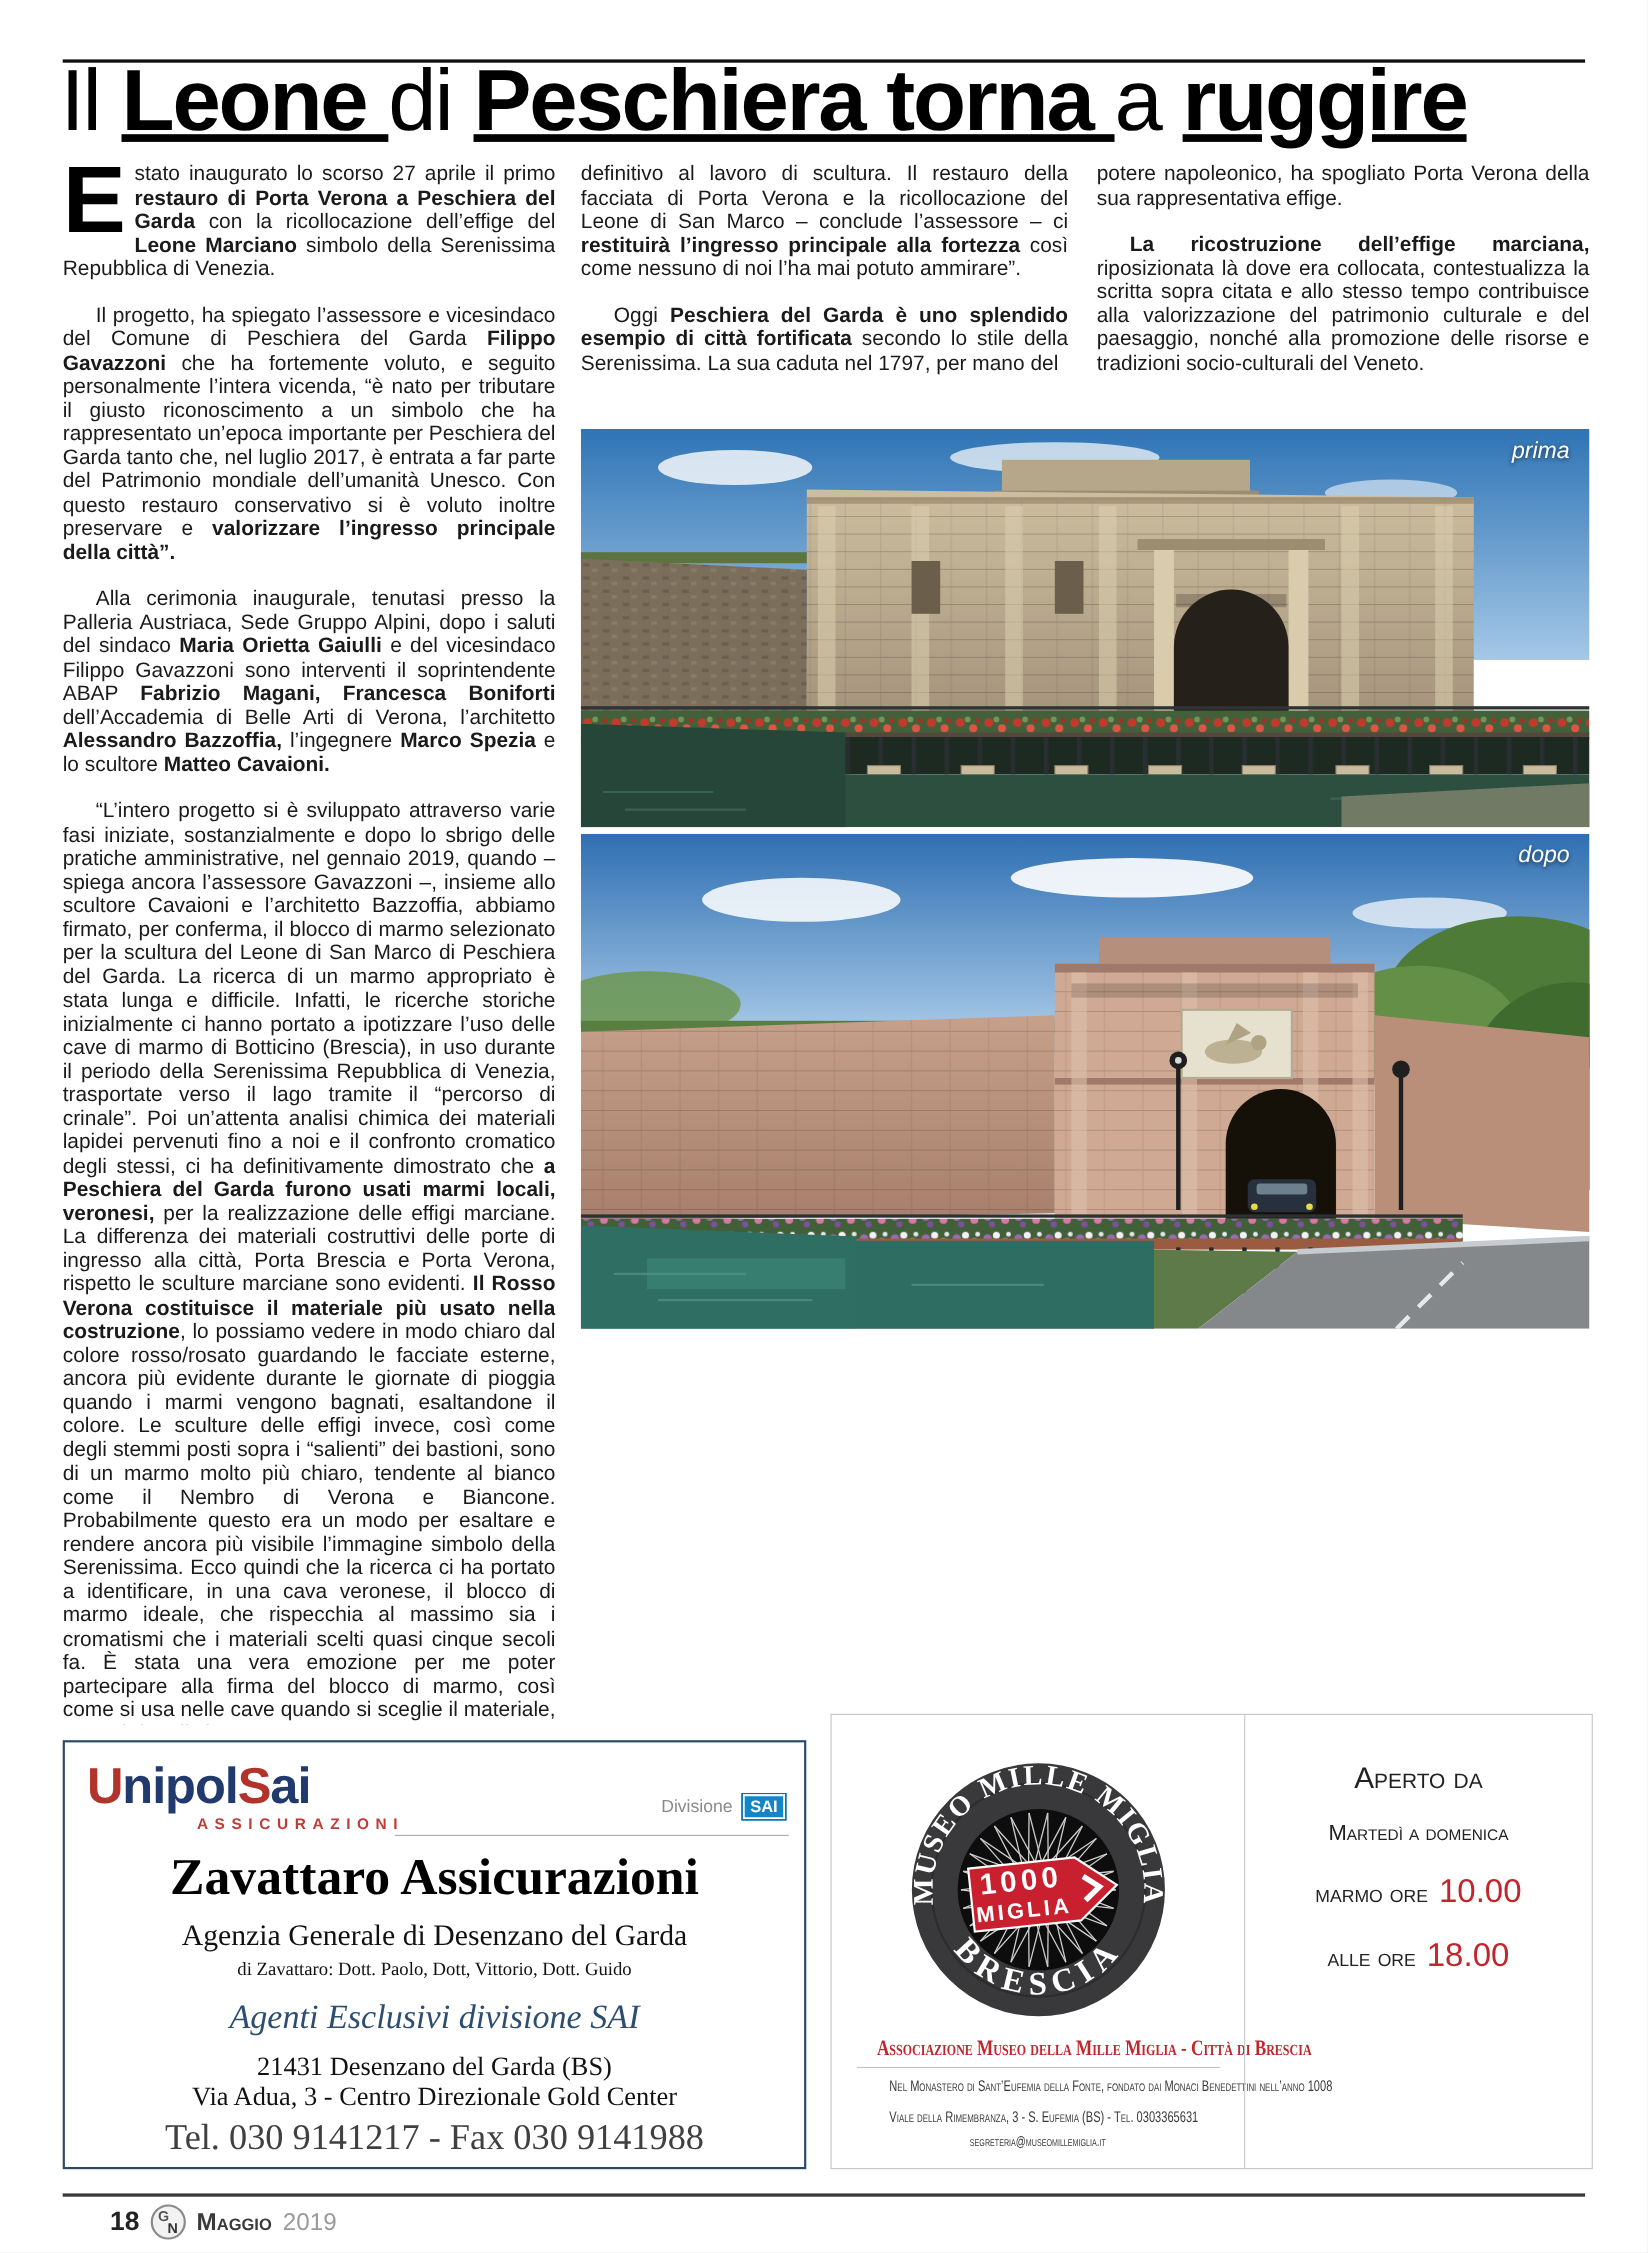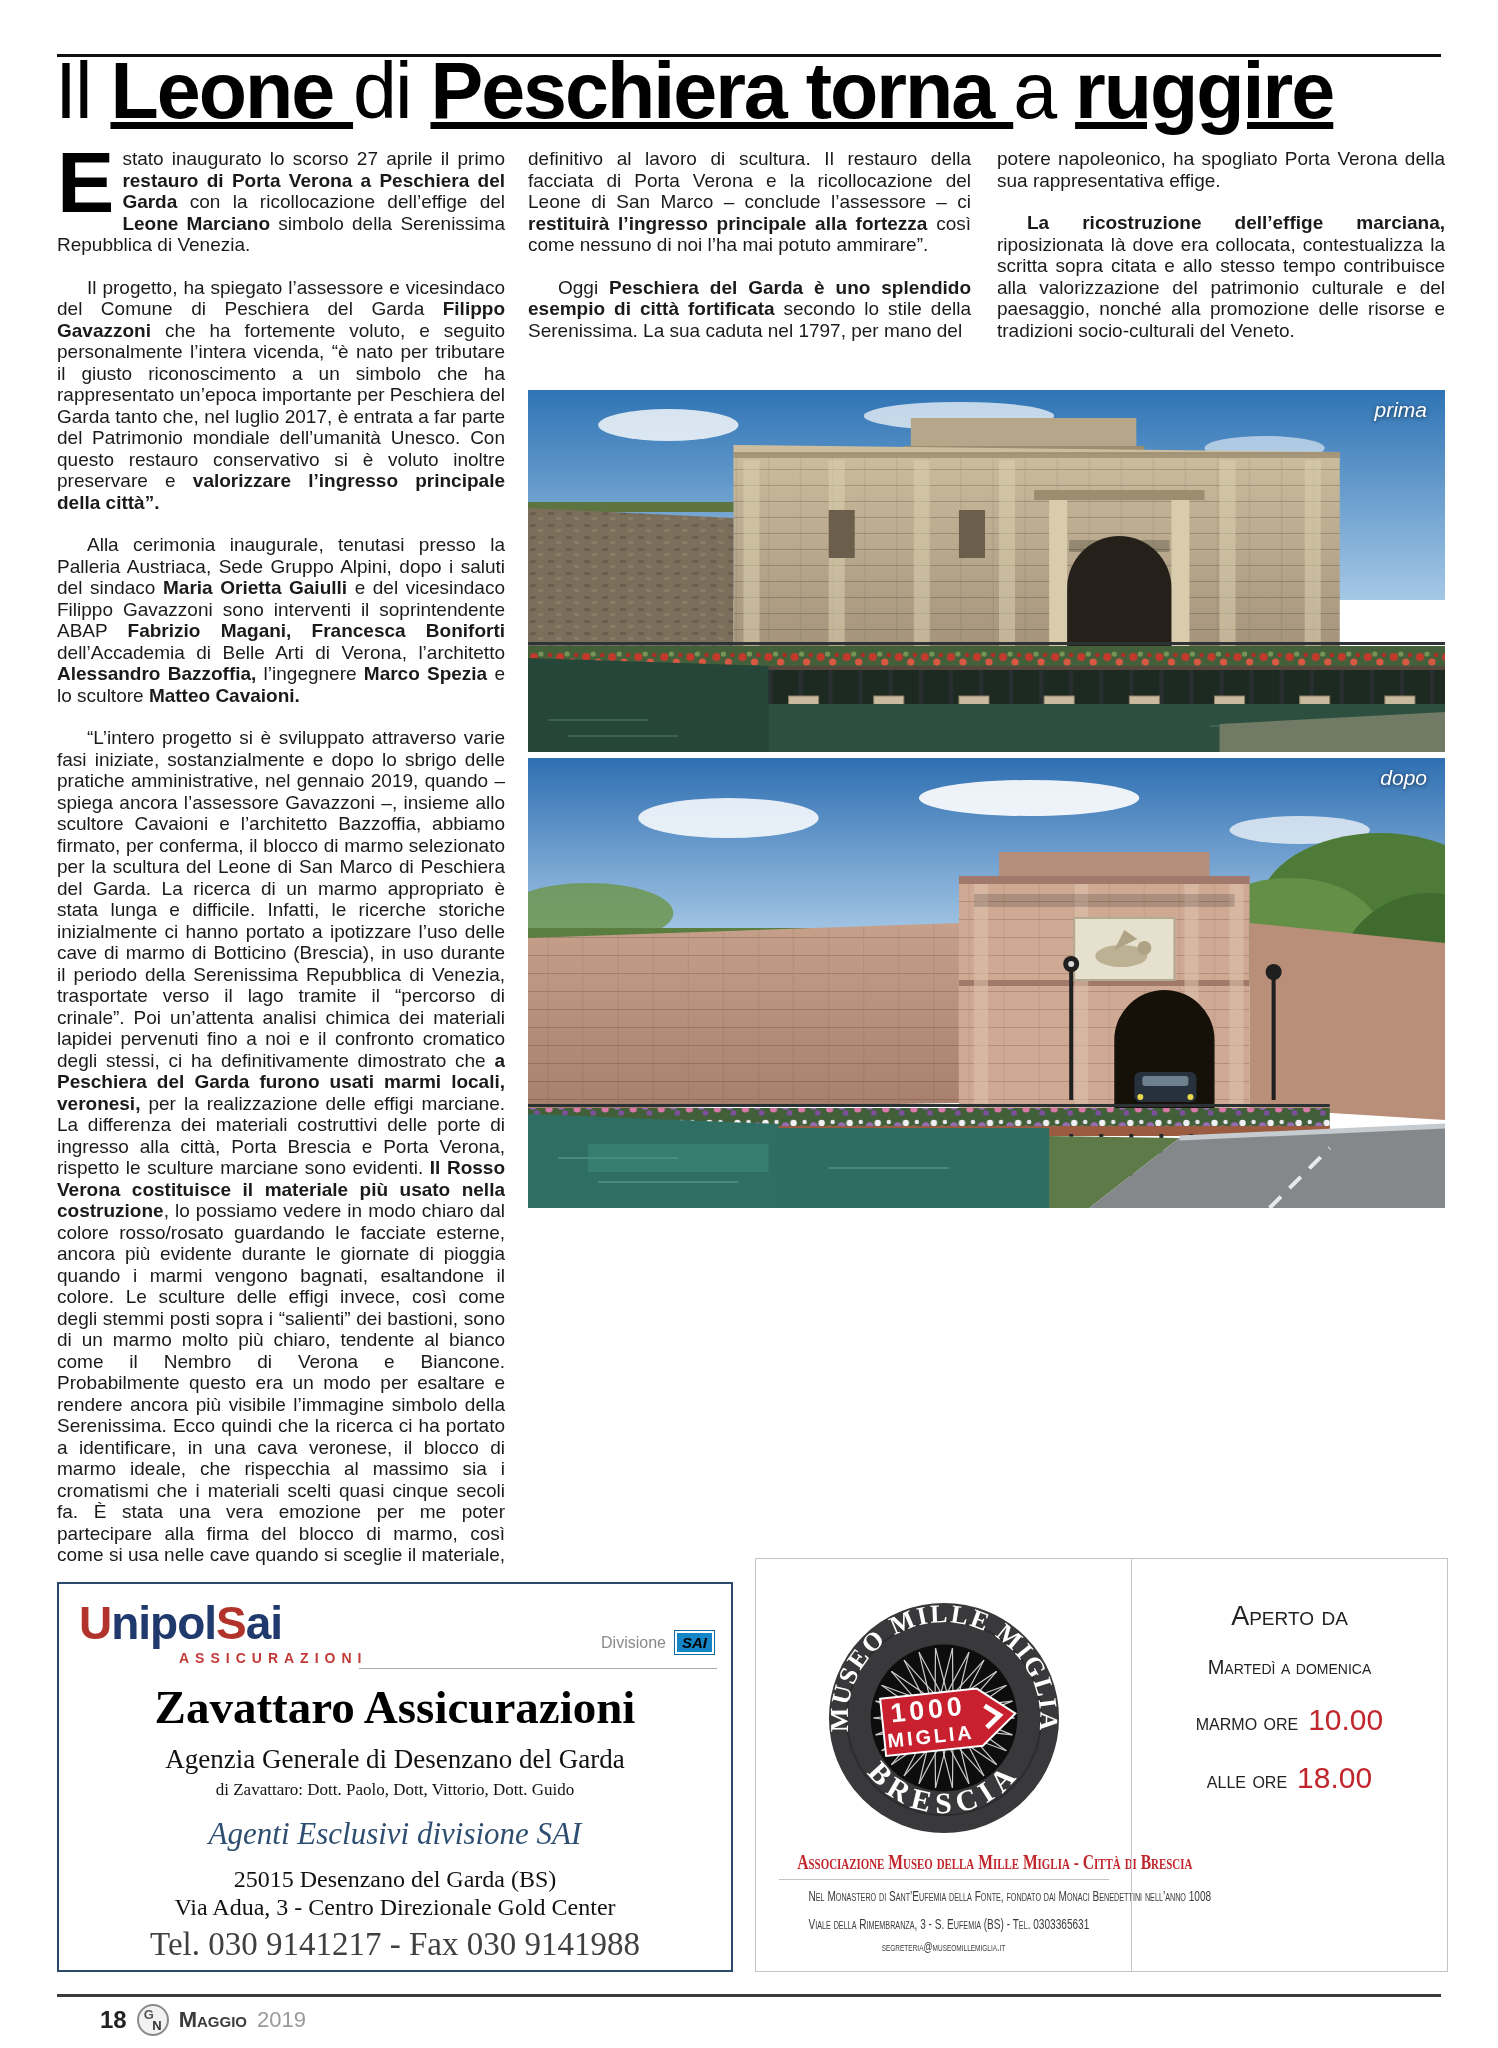--- a/index.html
+++ b/index.html
@@ -28,21 +28,21 @@
   
   .ad-left{position:absolute;left:57px;top:1582px;width:676px;height:390px;border:2px solid #2b4a6b;
         box-sizing:border-box;background:#fff;}
   .unipol-word{position:absolute;left:20px;top:12px;font-size:46px;font-weight:700;letter-spacing:-1px;}
   .unipol-word span{color:#203a6d;}
   .unipol-word .b{color:#b2332b;}
   .unipol-sub{position:absolute;left:120px;top:66px;color:#c13a36;font-size:14px;font-weight:700;letter-spacing:6px;text-align:center;}
   .unipol-underline{position:absolute;left:300px;right:14px;top:84px;border-top:1px solid #aaa;}
   .division{position:absolute;right:16px;top:46px;display:flex;align-items:center;gap:8px;}
   .division-label{color:#8a8a8a;font-size:16px;}
-  .sai-badge{display:inline-block;background:#1486c8;color:#000000;font-weight:700;font-style:italic;
+  .sai-badge{display:inline-block;background:#1486c8;color:#ffffff;font-weight:700;
         font-size:15px;padding:3px 7px;box-shadow:inset 0 0 0 2px #fff;border:1px solid #0f6ba3;}
   .zav-title{position:absolute;left:0;top:96px;width:100%;text-align:center;
         font-family:"Liberation Serif",serif;font-weight:700;font-size:47px;color:#000;}
   .zav-sub{position:absolute;left:0;top:160px;width:100%;text-align:center;
         font-family:"Liberation Serif",serif;font-size:27px;color:#111;}
   .zav-people{position:absolute;left:0;top:196px;width:100%;text-align:center;
         font-family:"Liberation Serif",serif;font-size:17px;color:#111;}
   .zav-tagline{position:absolute;left:0;top:232px;width:100%;text-align:center;
         font-family:"Liberation Serif",serif;font-style:italic;font-size:31px;color:#2d4e70;}
   .zav-addr1{position:absolute;left:0;top:282px;width:100%;text-align:center;
@@ -286,21 +286,21 @@
     <div class="unipol-sub">ASSICURAZIONI</div>
     <div class="unipol-underline"></div>
     <div class="division">
       <span class="division-label">Divisione</span>
       <span class="sai-badge">SAI</span>
     </div>
     <div class="zav-title">Zavattaro Assicurazioni</div>
     <div class="zav-sub">Agenzia Generale di Desenzano del Garda</div>
     <div class="zav-people">di Zavattaro: Dott. Paolo, Dott, Vittorio, Dott. Guido</div>
     <div class="zav-tagline">Agenti Esclusivi divisione SAI</div>
-    <div class="zav-addr1">25015 Desenzano del Garda (BS)</div>
+    <div class="zav-addr1">21431 Desenzano del Garda (BS)</div>
     <div class="zav-addr2">Via Adua, 3 - Centro Direzionale Gold Center</div>
     <div class="zav-tel">Tel. 030 9141217 - Fax 030 9141988</div>
   </div>
 
   <div class="ad-right">
     <div class="mm-left">
       <svg class="mm-badge" viewBox="0 0 240 240">
         <circle cx="120" cy="120" r="117" fill="#39393b" stroke="#ffffff" stroke-width="2"></circle>
         <circle cx="120" cy="120" r="98" fill="none" stroke="#2c2c2e" stroke-width="2"></circle>
         <circle cx="120" cy="120" r="74" fill="#0d0d0d"></circle>

